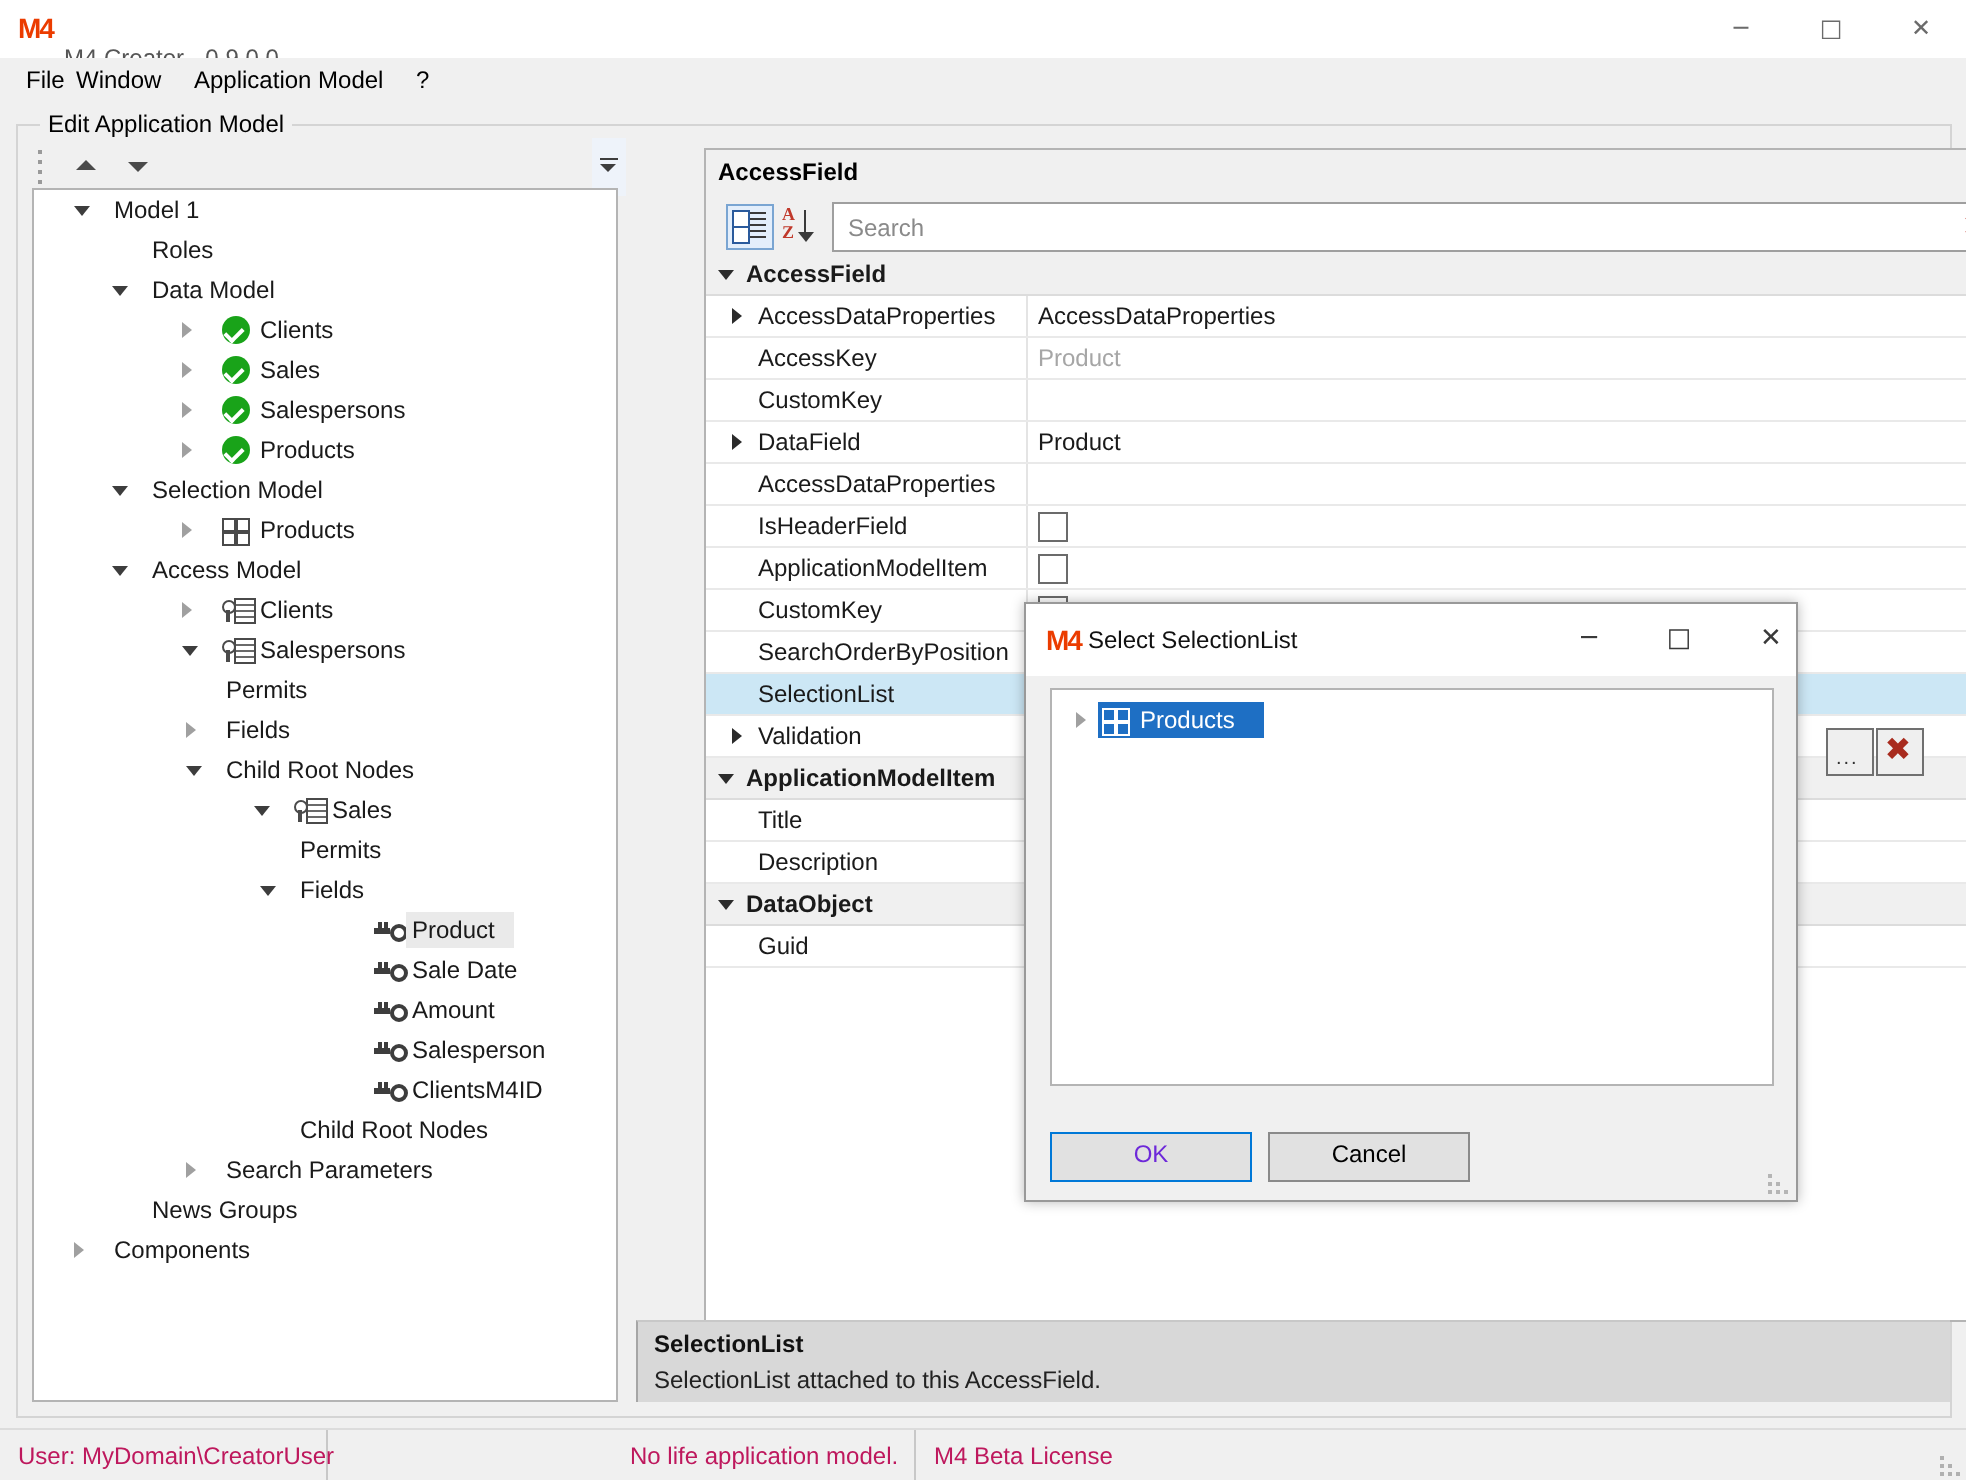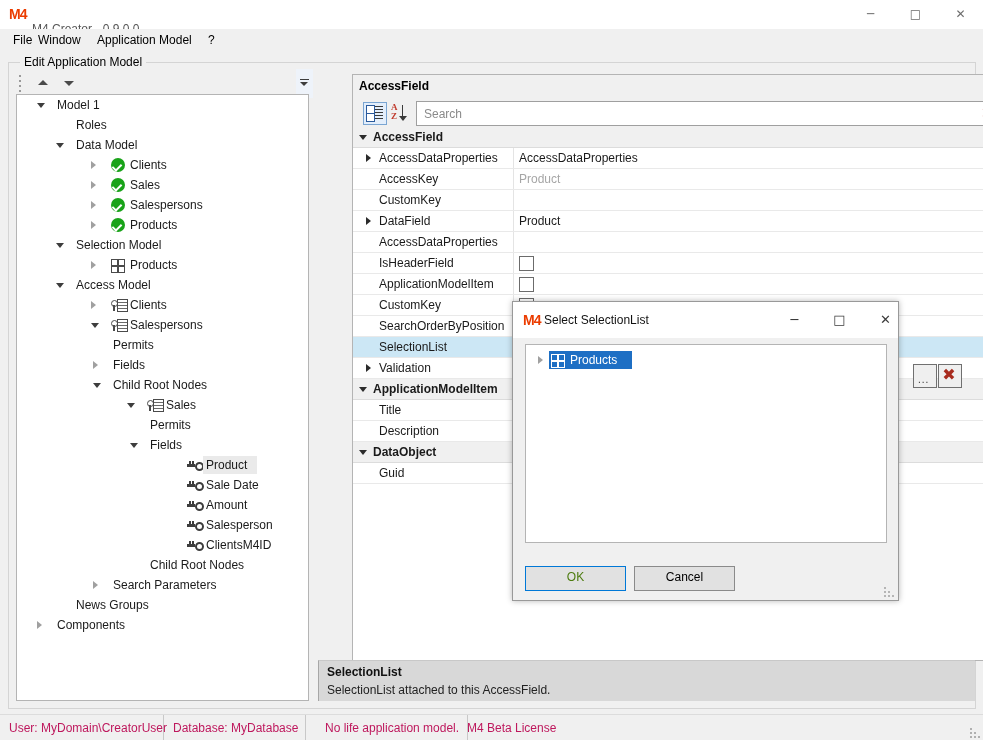--- a/index.html
+++ b/index.html
@@ -387,21 +387,21 @@
   .dlg-tree-row .lbl {
     position: absolute; left: 44px; top: 0; color: #ffffff;
   }
   .dlg-footer {
     position: absolute; left: 0; top: 252px; width: 385px; height: 46px;
     background: #f0f0f0;
   }
   .dlg-ok {
     position: absolute; left: 12px; top: 12px; width: 99px; height: 23px;
     background: #e1e1e1; border: 1px solid #0078d7;
-    font-size: 12px; text-align: center; line-height: 21px; color: #4d7c0f;
+    font-size: 12px; text-align: center; line-height: 21px; color: #6d28d9;
     cursor: default;
   }
   .dlg-cancel {
     position: absolute; left: 121px; top: 12px; width: 99px; height: 23px;
     background: #e1e1e1; border: 1px solid #8a8a8a;
     font-size: 12px; text-align: center; line-height: 21px; color: #000;
     cursor: default;
   }
   .dlg-grip {
     position: absolute; right: 4px; bottom: 3px; width: 11px; height: 11px;
@@ -748,22 +748,21 @@
     </div>
   </div>
 
   <div class="desc-pane">
     <div class="desc-title">SelectionList</div>
     <div class="desc-text">SelectionList attached to this AccessField.</div>
   </div>
 
   <div class="statusbar" id="statusbar">
       <div class="status-seg last" style="left: 458px; width: 110px; box-sizing: border-box;">M4 Beta License</div>
-      <div class="status-seg" style="left: 316px; width: 152px; box-sizing: border-box;">No life application model.</div>
-      <div class="status-seg" style="left: 164px; width: 142px; box-sizing: border-box;">Database: MyDatabase</div>
+      <div class="status-seg" style="left: 306px; width: 152px; box-sizing: border-box;">No life application model.</div>
       <div class="status-seg" style="left: 0px; width: 164px; box-sizing: border-box;">User: MyDomain\CreatorUser</div>
     <div class="resize-grip" id="resize-grip">
         <i style="right: 0px; bottom: 0px;"></i>
         <i style="right: 4px; bottom: 0px;"></i>
         <i style="right: 4px; bottom: 4px;"></i>
         <i style="right: 8px; bottom: 0px;"></i>
         <i style="right: 8px; bottom: 4px;"></i>
         <i style="right: 8px; bottom: 8px;"></i>
       </div>
   </div>

